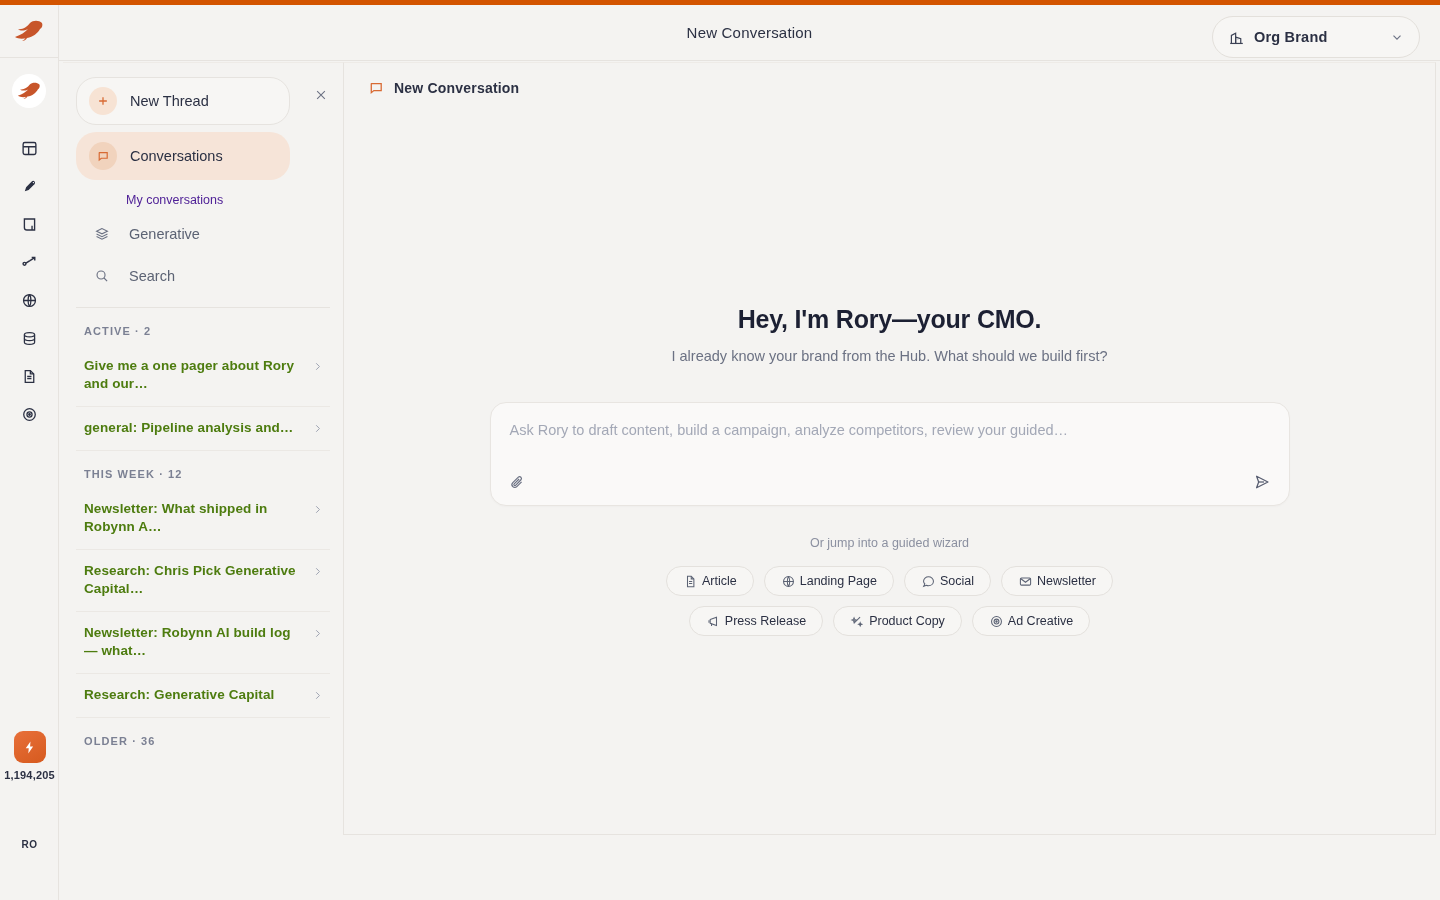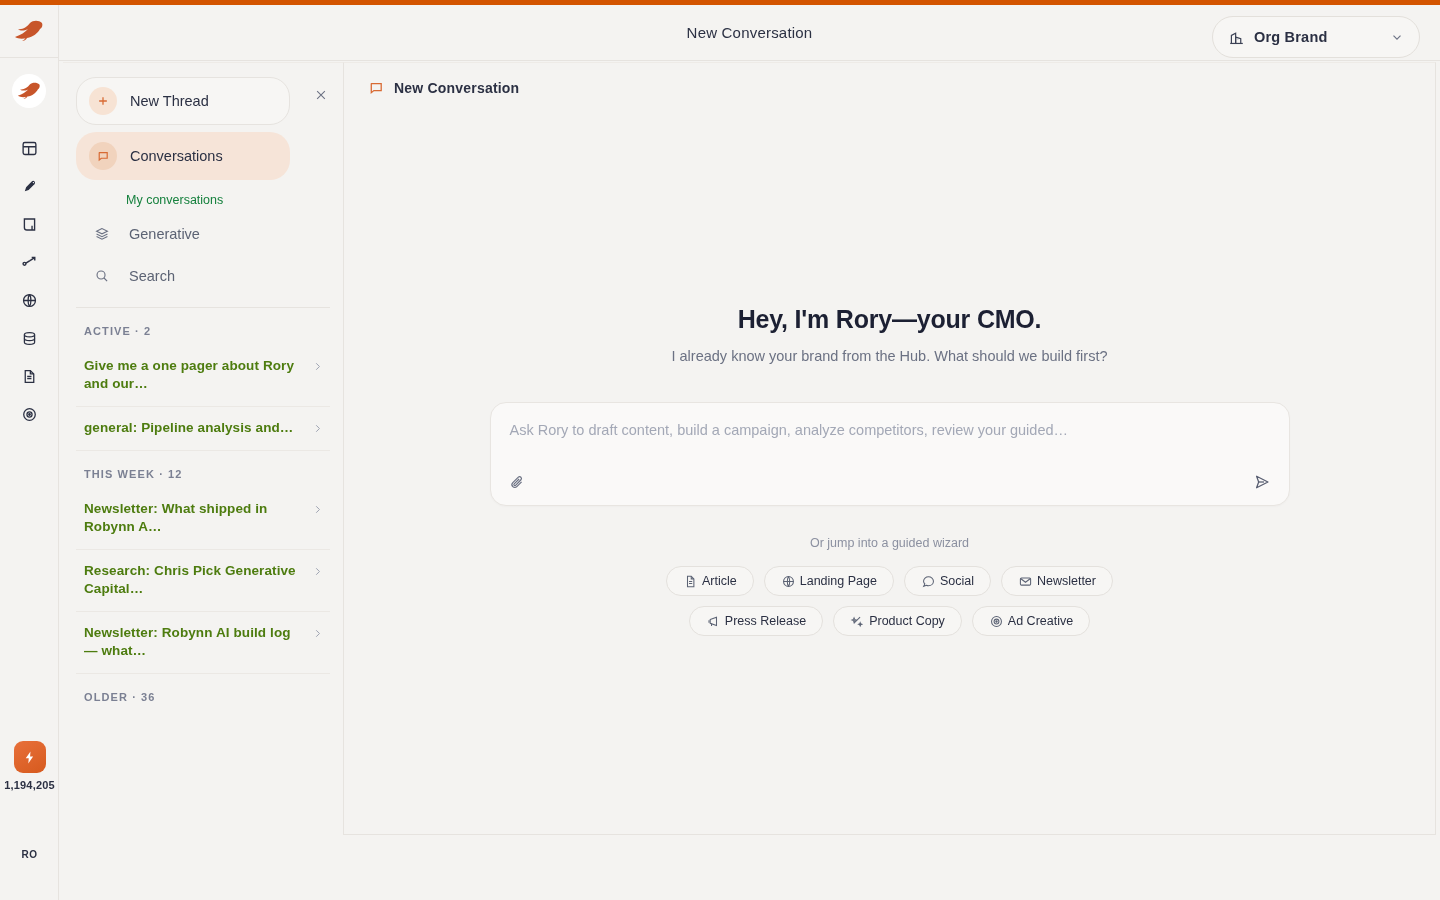--- a/index.html
+++ b/index.html
@@ -33,21 +33,21 @@
   .rail-badge-circle {
     width: 34px; height: 34px; border-radius: 50%; background: #ffffff;
     display: flex; align-items: center; justify-content: center;
   }
   .rail-icons { display: flex; flex-direction: column; align-items: center; gap: 0; margin-top: 6px; }
   .rail-icon {
     width: 42px; height: 38px; display: flex; align-items: center; justify-content: center;
     cursor: pointer; color: #2b3043;
   }
   .rail-bottom {
-    position: absolute; left: 0; bottom: 6px; width: 59px;
+    position: absolute; left: 0; bottom: 16px; width: 59px;
     display: flex; flex-direction: column; align-items: center;
   }
   .credit-chip {
     width: 32px; height: 32px; border-radius: 9px;
     background: linear-gradient(150deg, #e8703a 0%, #d65a1e 100%);
     display: flex; align-items: center; justify-content: center;
     color: #fff; margin-bottom: 6px;
   }
   .credit-count {
     font-size: 11px; font-weight: bold; color: #2b3043; letter-spacing: .2px;
@@ -92,21 +92,21 @@
   }
   .nav-btn.outlined { border-color: #e6e3df; background: #f7f6f4; }
   .nav-btn.active { background: #f6e4d8; }
   .nav-ic {
     width: 28px; height: 28px; border-radius: 50%; background: #f7e3d4;
     display: flex; align-items: center; justify-content: center; color: #d86a33; flex: none;
   }
   .nav-btn.active .nav-ic { background: #f1d3bd; }
   .nav-label { font-size: 14.5px; color: #2b3043; font-weight: 500; }
   .sub-label {
-    font-size: 12.5px; color: #15803d; padding: 6px 0 6px 50px;
+    font-size: 12.5px; color: #4c1d95; padding: 6px 0 6px 50px;
   }
   .plain-row {
     display: flex; align-items: center; gap: 13px;
     height: 42px; padding: 0 12px; cursor: pointer; color: #6b7183;
   }
   .plain-row .ic { width: 28px; display:flex; align-items:center; justify-content:center; flex:none; }
   .plain-row .lbl { font-size: 14.5px; color: #5c6374; }
   .sb-divider { height: 1px; background: #e6e3df; margin-top: 10px; }
 
   .sb-list { flex: 1; overflow: hidden; padding: 0 13px; }
@@ -359,20 +359,26 @@
           <span class="conv-chev"><svg width="13" height="13" viewBox="0 0 20 20" fill="none" stroke="#9aa0b0" stroke-width="1.5">
               <path d="M8 5l5 5-5 5"></path>
             </svg></span>
         </div>
         <div class="conv-item">
           <div class="conv-title">Newsletter: Robynn AI build log — what…</div>
           <span class="conv-chev"><svg width="13" height="13" viewBox="0 0 20 20" fill="none" stroke="#9aa0b0" stroke-width="1.5">
               <path d="M8 5l5 5-5 5"></path>
             </svg></span>
         </div>
+        <div class="conv-item">
+          <div class="conv-title">Research: Generative Capital</div>
+          <span class="conv-chev"><svg width="13" height="13" viewBox="0 0 20 20" fill="none" stroke="#9aa0b0" stroke-width="1.5">
+              <path d="M8 5l5 5-5 5"></path>
+            </svg></span>
+        </div>
         <div class="group-head">OLDER · 36</div>
       </div>
   </div>
 
   <div class="main">
 
     <div class="tab-bar">
       <span class="tab-icon">
         <svg width="16" height="16" viewBox="0 0 20 20" fill="none" stroke="#d86a33" stroke-width="1.6">
           <path d="M3.5 4.6h13v8.6H7.3l-3.2 2.6V4.6z"></path>

